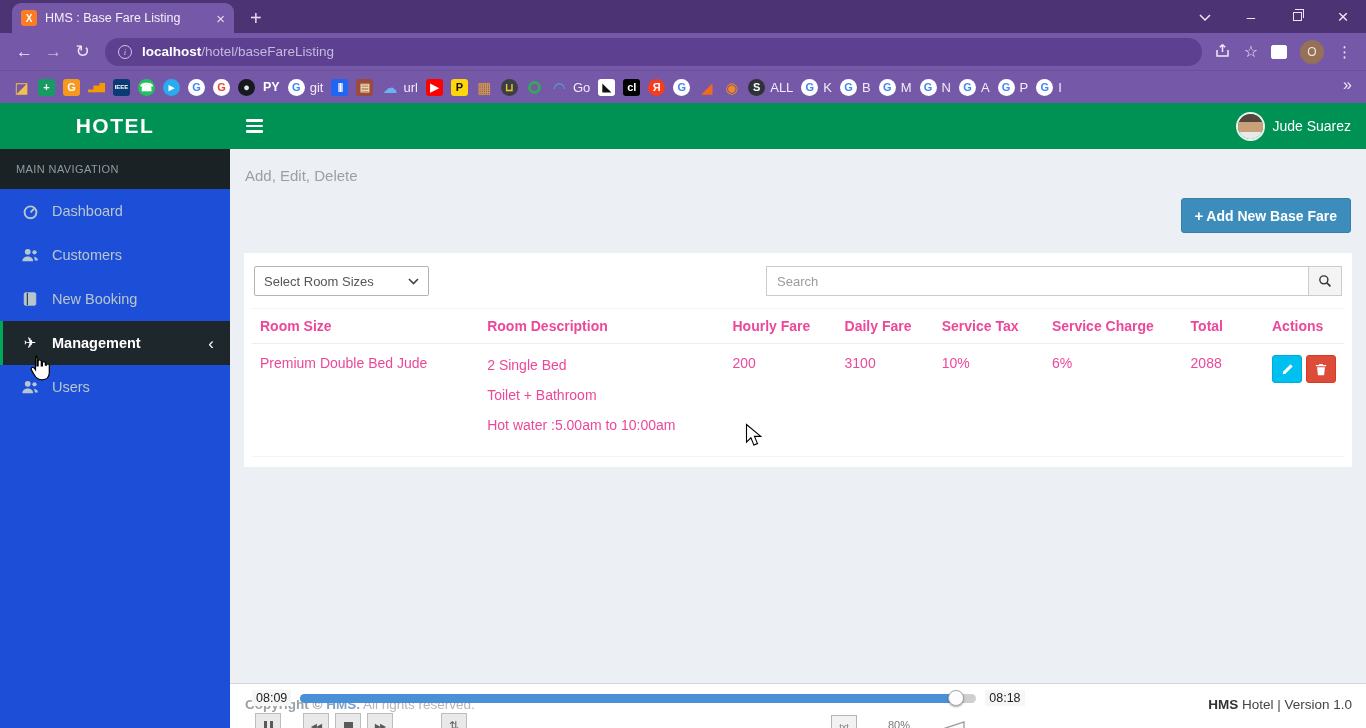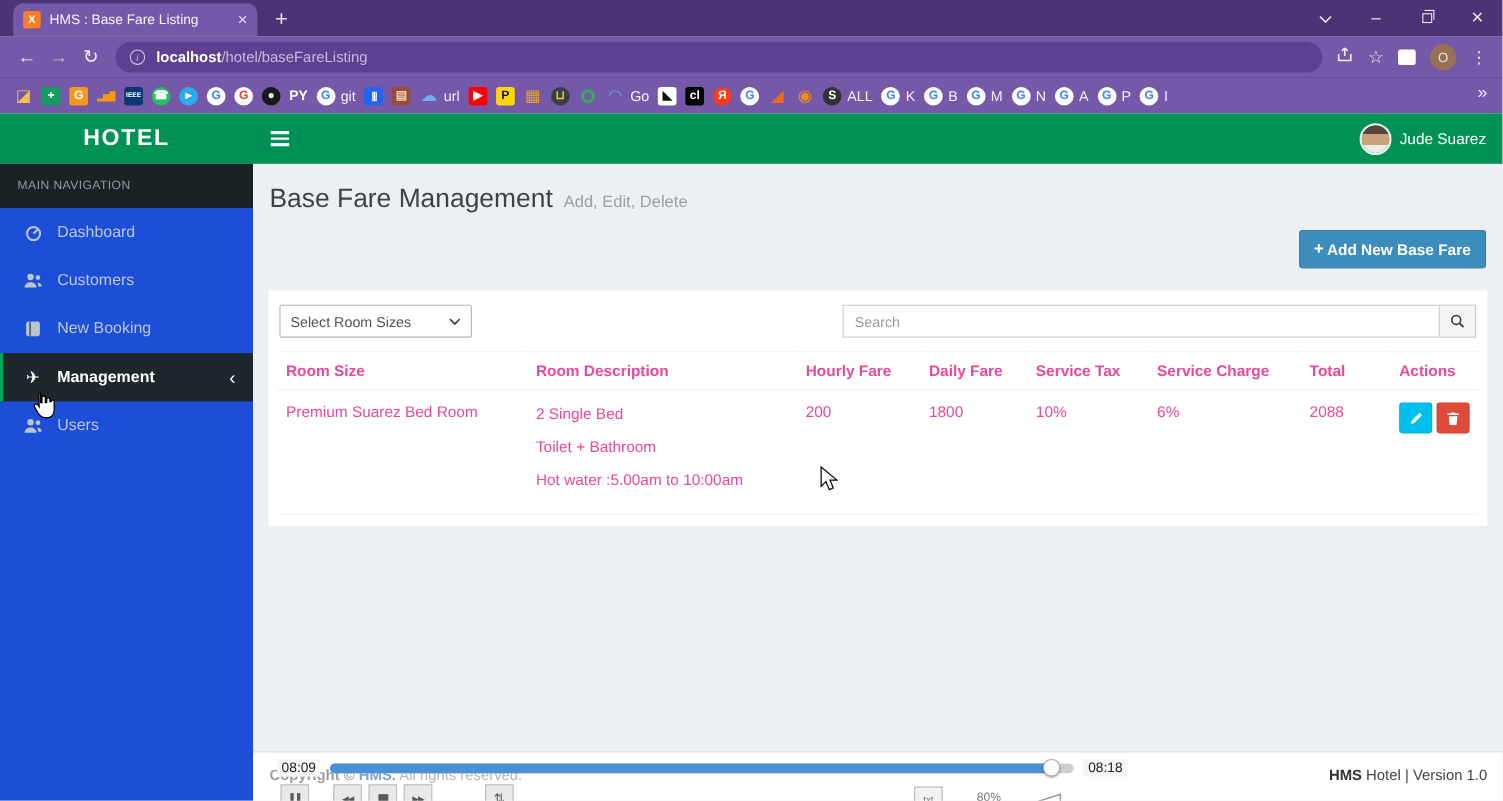--- a/index.html
+++ b/index.html
@@ -407,21 +407,20 @@
             <path d="M14.6 10.4c2.4.3 4.2 1.9 4.2 4.1h-3.4z"></path>
           </svg>
       </span>
       <span class="s-label">Users</span>
     </div>
 
   </div>
 
   <div class="content">
     <div class="page-head">
-      <span class="page-title">Base Fare Management</span>
       <span class="page-sub">Add, Edit, Delete</span>
     </div>
 
     <div class="btn-row">
       <button class="btn-add">
         <span class="plus">+</span>
         <span>Add New Base Fare</span>
       </button>
     </div>
 
@@ -462,28 +461,28 @@
             <th>Hourly Fare</th>
             <th>Daily Fare</th>
             <th>Service Tax</th>
             <th>Service Charge</th>
             <th>Total</th>
             <th>Actions</th>
           </tr>
         </thead>
         <tbody>
           <tr>
-            <td>Premium Suarez Bed Room</td>
+            <td>Premium Double Bed Jude</td>
             <td>
               <div class="desc-line">2 Single Bed</div>
               <div class="desc-line">Toilet + Bathroom</div>
               <div class="desc-line">Hot water :5.00am to 10:00am</div>
             </td>
             <td>200</td>
-            <td>1800</td>
+            <td>3100</td>
             <td>10%</td>
             <td>6%</td>
             <td>2088</td>
             <td>
               <div class="actions-cell">
                 <span class="btn-edit">
                   <svg width="13" height="13" viewBox="0 0 16 16">
                       <path d="M11.7 1.6l2.7 2.7-8.9 8.9-3.4.7.7-3.4z" fill="#fff"></path>
                     </svg>
                 </span>

